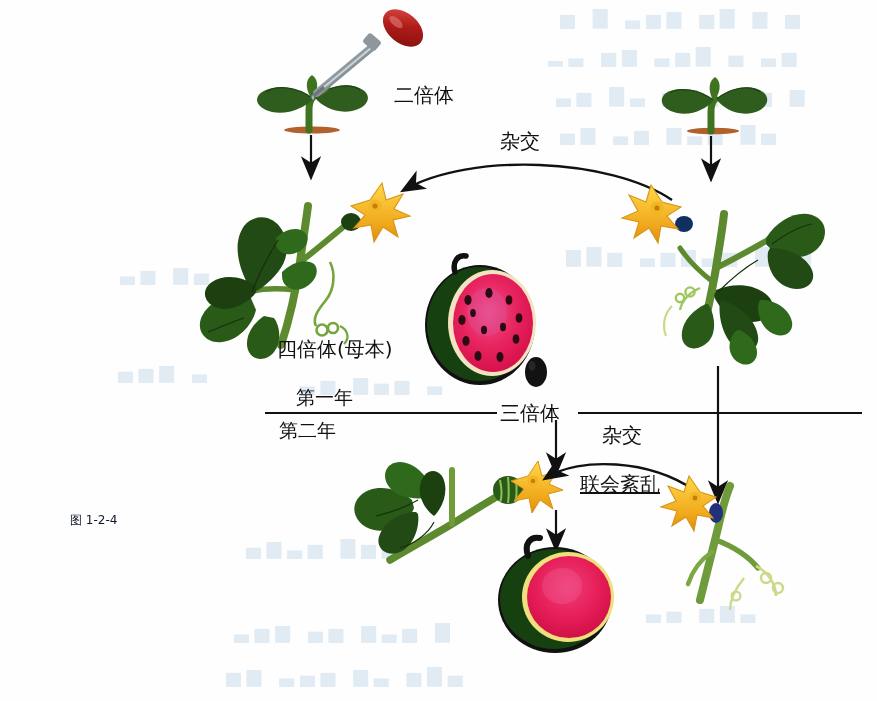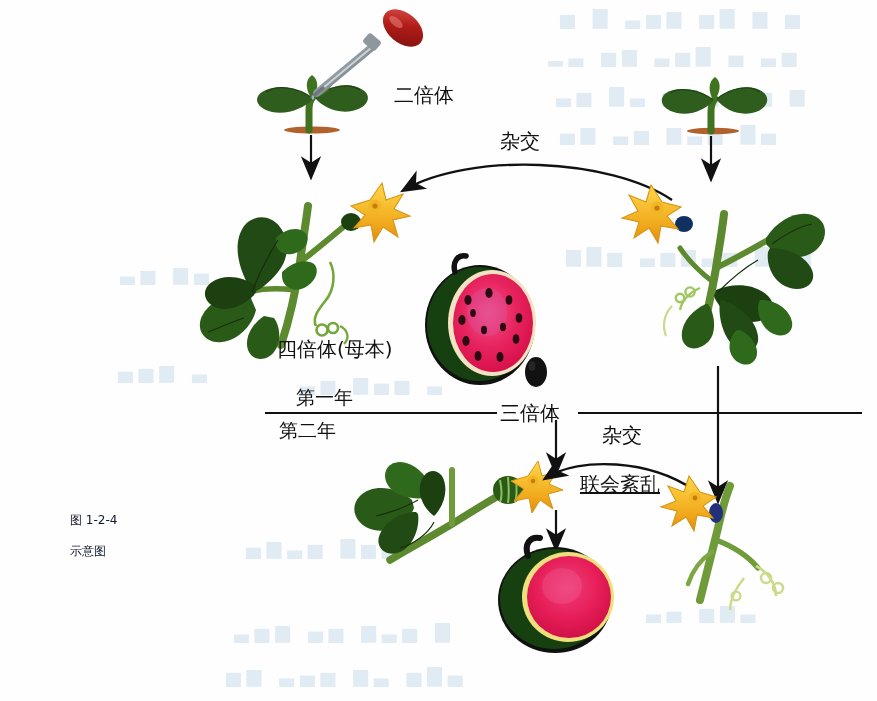--- a/index.html
+++ b/index.html
@@ -296,16 +296,15 @@
   <div class="label lbl-med" style="left:279px;top:418px;">第二年</div>
 
   <div class="label lbl-big" style="left:500px;top:400px;">三倍体</div>
 
   <div class="label lbl-big" style="left:602px;top:422px;">杂交</div>
 
   <div class="label lbl-big" style="left:580px;top:471px;text-decoration:underline;">联会紊乱</div>
 
   <div class="caption">
     <div>图 1-2-4</div>
-    <div>示意图</div>
   </div>
 
 </div>
 
 </body></html>

